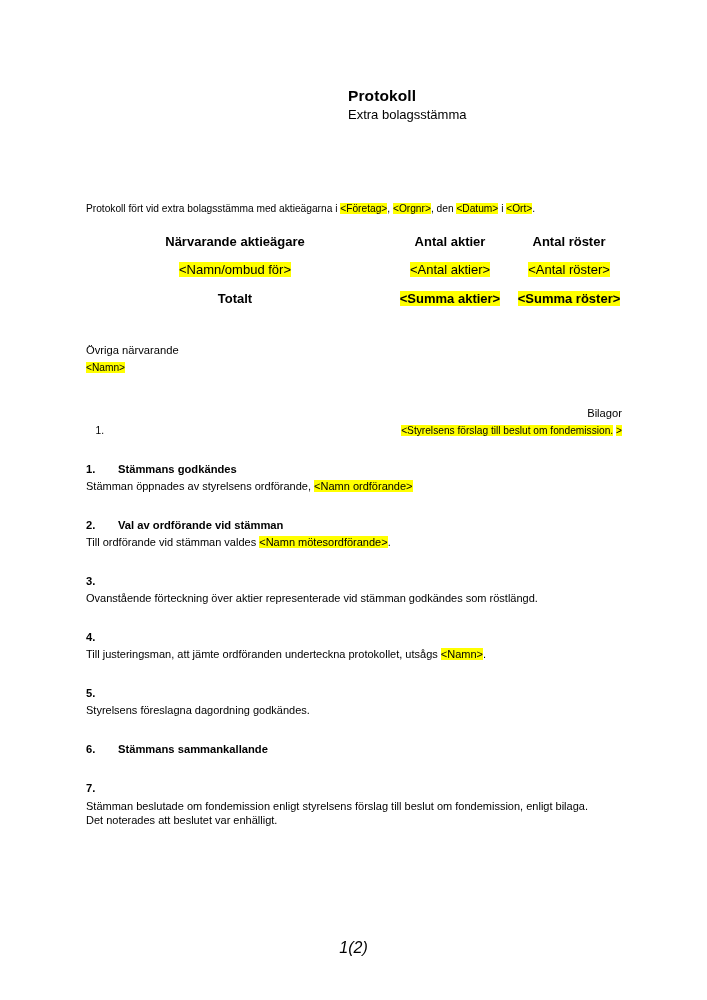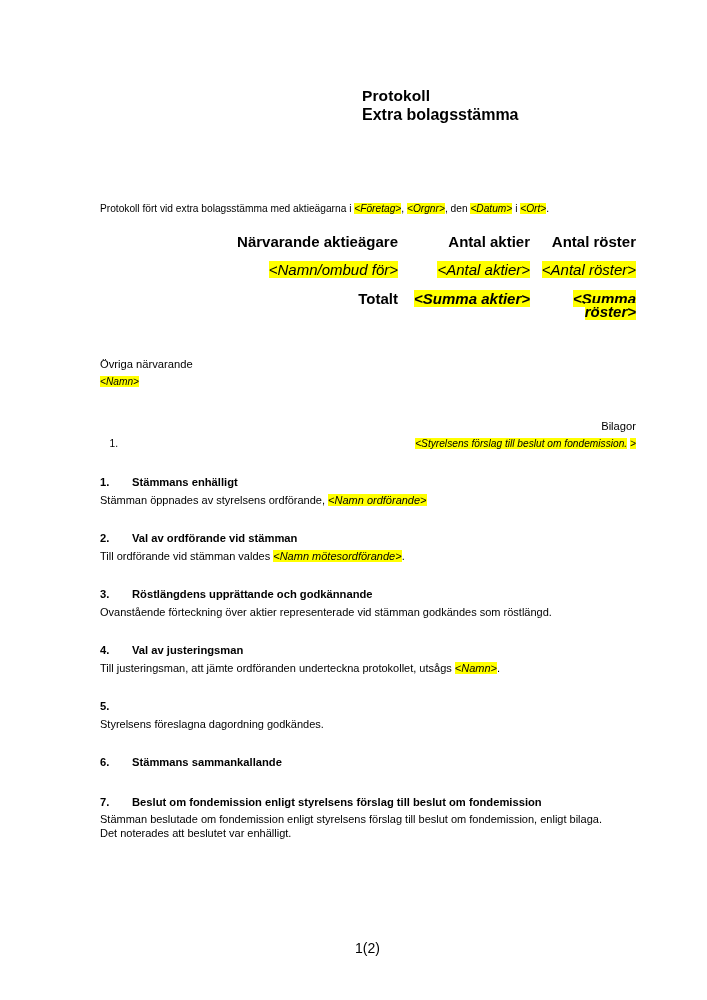--- a/index.html
+++ b/index.html
@@ -14,40 +14,39 @@
     -webkit-font-smoothing: antialiased;
   }
 
   .page {
     position: relative;
     width: 641px;
     height: 1000px;
     background: #ffffff;
     overflow: hidden;
     box-sizing: border-box;
-    margin-left: 14px;
   }
 
   
   .doc-header {
     position: absolute;
     left: 348px;
     top: 86px;
     width: 320px;
   }
   .doc-title {
     font-size: 15.5px;
     font-weight: bold;
     line-height: 19px;
     letter-spacing: 0.1px;
     margin: 0;
   }
   .doc-subtitle {
-    font-size: 16px;
-    font-weight: bold;
+    font-size: 13px;
+    font-weight: normal;
     line-height: 16px;
     margin: 2px 0 0 0;
   }
 
   
   .content {
     position: absolute;
     left: 86px;
     top: 202px;
     width: 536px;
@@ -66,42 +65,41 @@
   
   .att-table {
     width: 100%;
     border-collapse: collapse;
     table-layout: fixed;
     font-size: 10.2px;
   }
   .att-table td,
   .att-table th {
     padding: 0;
-    text-align: right;
+    text-align: center;
     vertical-align: top;
-    font-size: 15px;
+    font-size: 13px;
     line-height: 13.5px;
     font-weight: normal;
   }
   .col-name   { width: 298px; }
   .col-shares { width: 132px; }
   .col-votes  { width: 106px; }
 
   .att-table thead th {
     font-weight: bold;
     padding-bottom: 15px;
   }
   .att-table tbody tr.row-holder td { padding-bottom: 15px; }
   .att-table tbody tr.row-total td  { font-weight: bold; }
 
   
   .hl {
     background-color: #ffff00;
     color: #000000;
-    font-style: italic;
   }
 
   
   .block-heading {
     font-size: 11.2px;
     font-weight: normal;
     line-height: 15px;
     margin: 0 0 3px 0;
   }
 
@@ -146,23 +144,24 @@
     max-width: 512px;
   }
 
   
   .doc-footer {
     position: absolute;
     left: 0;
     top: 941px;
     width: 707px;
     text-align: center;
-    font-size: 14px;
+    font-size: 16px;
     line-height: 14px;
     color: #000000;
+    font-style: italic;
   }
 </style>
 </head>
 <body>
 
 <div class="page">
 
   <div class="doc-header">
     <div class="doc-title">Protokoll</div>
     <div class="doc-subtitle">Extra bolagsstämma</div>
@@ -208,45 +207,43 @@
       <div class="block-heading">Bilagor</div>
       <div class="bilaga-item">
         <span class="bilaga-num">1.</span>
         <span class="bilaga-text"><span class="hl">&lt;Styrelsens förslag till beslut om fondemission.</span> <span class="hl">&gt;</span></span>
       </div>
     </div>
 
     <div class="section">
       <div class="section-heading">
         <span class="section-num">1.</span>
-        <span class="section-title">Stämmans enhälligt</span>
+        <span class="section-title">Stämmans godkändes</span>
       </div>
       <p class="section-body"><span>Stämman öppnades av styrelsens ordförande, </span><span class="hl">&lt;Namn ordförande&gt;</span><span></span></p>
     </div>
 
     <div class="section">
       <div class="section-heading">
         <span class="section-num">2.</span>
         <span class="section-title">Val av ordförande vid stämman</span>
       </div>
       <p class="section-body"><span>Till ordförande vid stämman valdes </span><span class="hl">&lt;Namn mötesordförande&gt;</span><span>.</span></p>
     </div>
 
     <div class="section">
       <div class="section-heading">
         <span class="section-num">3.</span>
-        <span class="section-title">Röstlängdens upprättande och godkännande</span>
       </div>
       <p class="section-body"><span>Ovanstående förteckning över aktier representerade vid stämman godkändes som röstlängd.</span><span></span></p>
     </div>
 
     <div class="section">
       <div class="section-heading">
         <span class="section-num">4.</span>
-        <span class="section-title">Val av justeringsman</span>
       </div>
       <p class="section-body"><span>Till justeringsman, att jämte ordföranden underteckna protokollet, utsågs </span><span class="hl">&lt;Namn&gt;</span><span>.</span></p>
     </div>
 
     <div class="section">
       <div class="section-heading">
         <span class="section-num">5.</span>
       </div>
       <p class="section-body"><span>Styrelsens föreslagna dagordning godkändes.</span><span></span></p>
     </div>
@@ -254,21 +251,20 @@
     <div class="section">
       <div class="section-heading">
         <span class="section-num">6.</span>
         <span class="section-title">Stämmans sammankallande</span>
       </div>
     </div>
 
     <div class="section">
       <div class="section-heading">
         <span class="section-num">7.</span>
-        <span class="section-title">Beslut om fondemission enligt styrelsens förslag till beslut om fondemission</span>
       </div>
       <p class="section-body"><span>Stämman beslutade om fondemission enligt styrelsens förslag till beslut om fondemission, enligt bilaga. Det noterades att beslutet var enhälligt.</span><span></span></p>
     </div>
 
   </div>
 
   <div class="doc-footer">
     <span>1(2)</span>
   </div>
 

